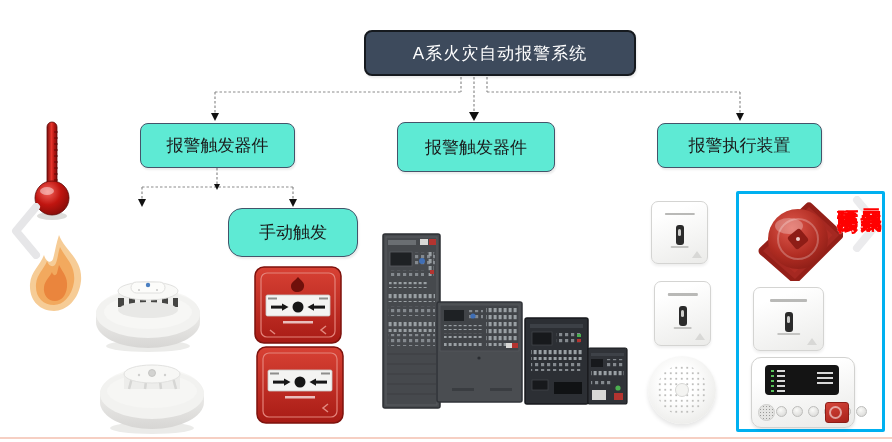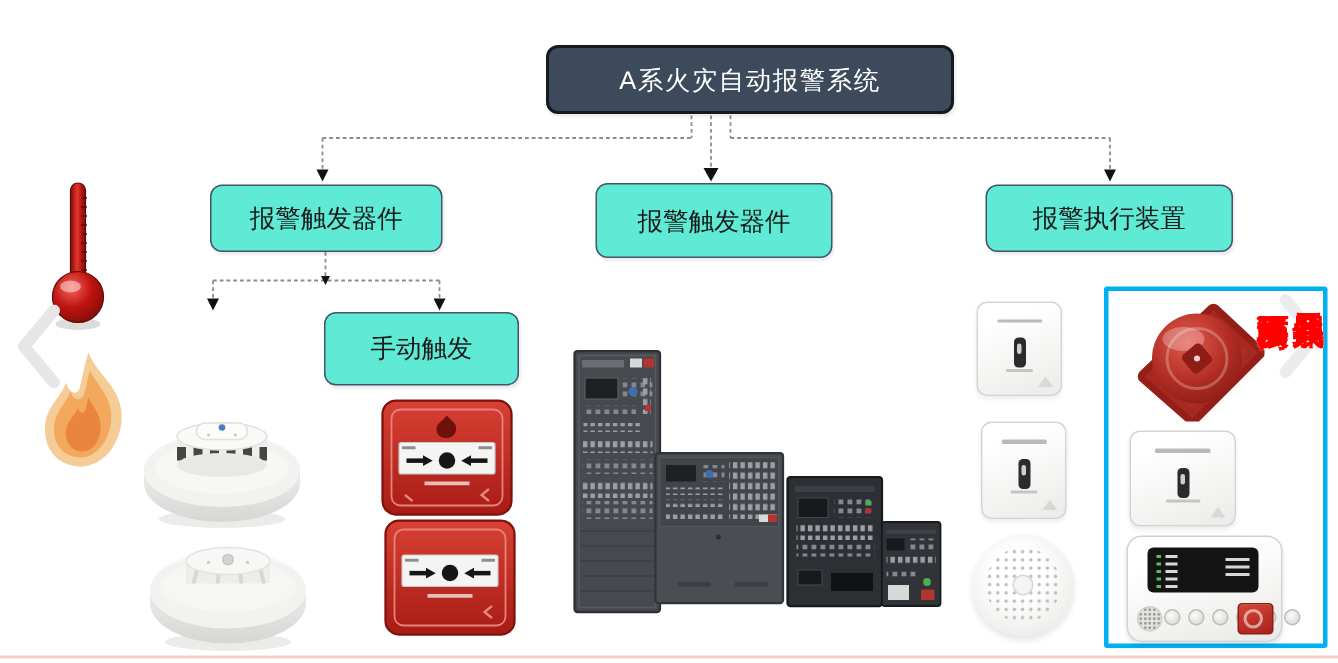--- a/index.html
+++ b/index.html
@@ -104,21 +104,21 @@
 
   <div class="node" style="left:397px;top:122px;width:158px;height:50px;">
     <span>报警触发器件</span>
   </div>
 
   <div class="node" style="left:657px;top:123px;width:165px;height:45px;font-family:Liberation Mono, monospace;">
     <span>报警执行装置</span>
   </div>
 
 
-  <div class="node" style="left:216px;top:208px;width:130px;height:49px;">
+  <div class="node" style="left:228px;top:208px;width:130px;height:49px;border-radius:14px;">
     <span>手动触发</span>
   </div>
 
   <svg class="dec" style="left:28px;top:120px;" width="48" height="102" viewBox="0 0 48 102">
     <defs>
       <linearGradient id="tg" x1="0" y1="0" x2="1" y2="0">
         <stop offset="0" stop-color="#7e0d0b"></stop>
           <stop offset="0.45" stop-color="#e6352c"></stop>
         <stop offset="0.75" stop-color="#b01410"></stop>
           <stop offset="1" stop-color="#7e0d0b"></stop>

